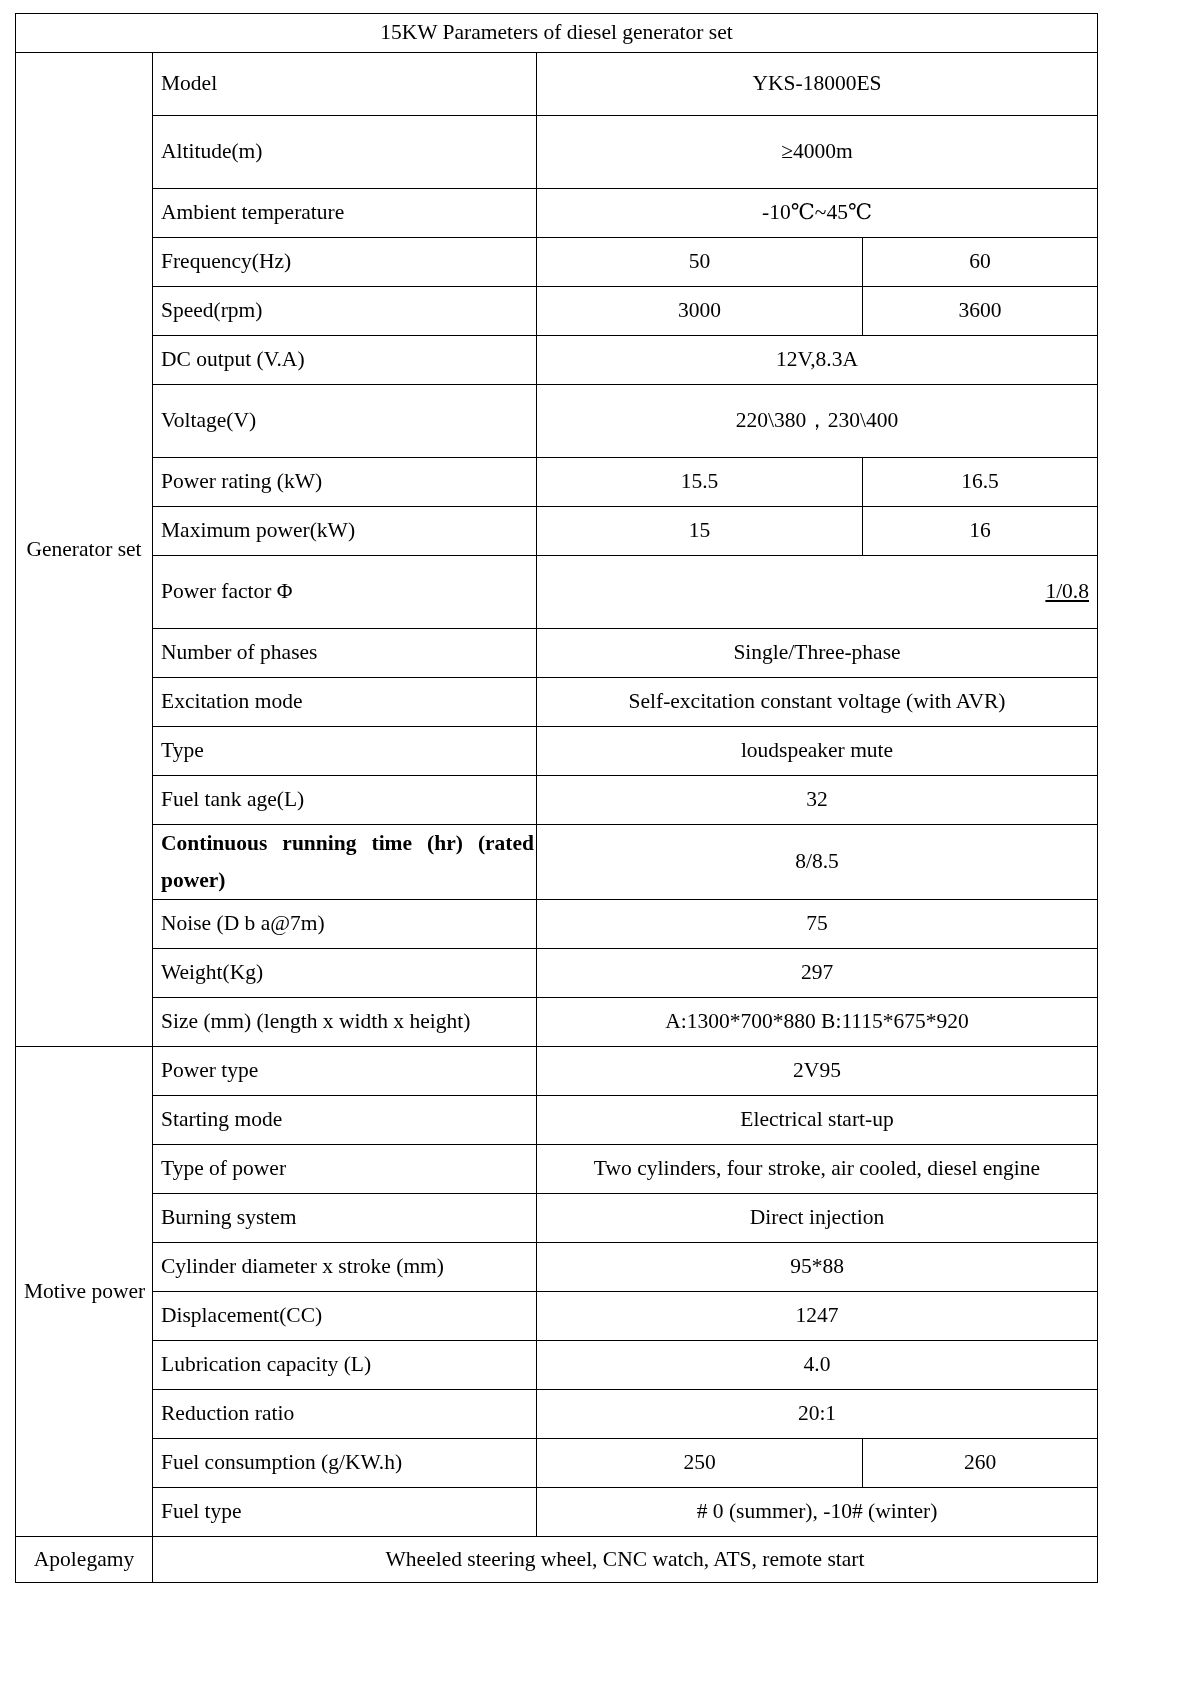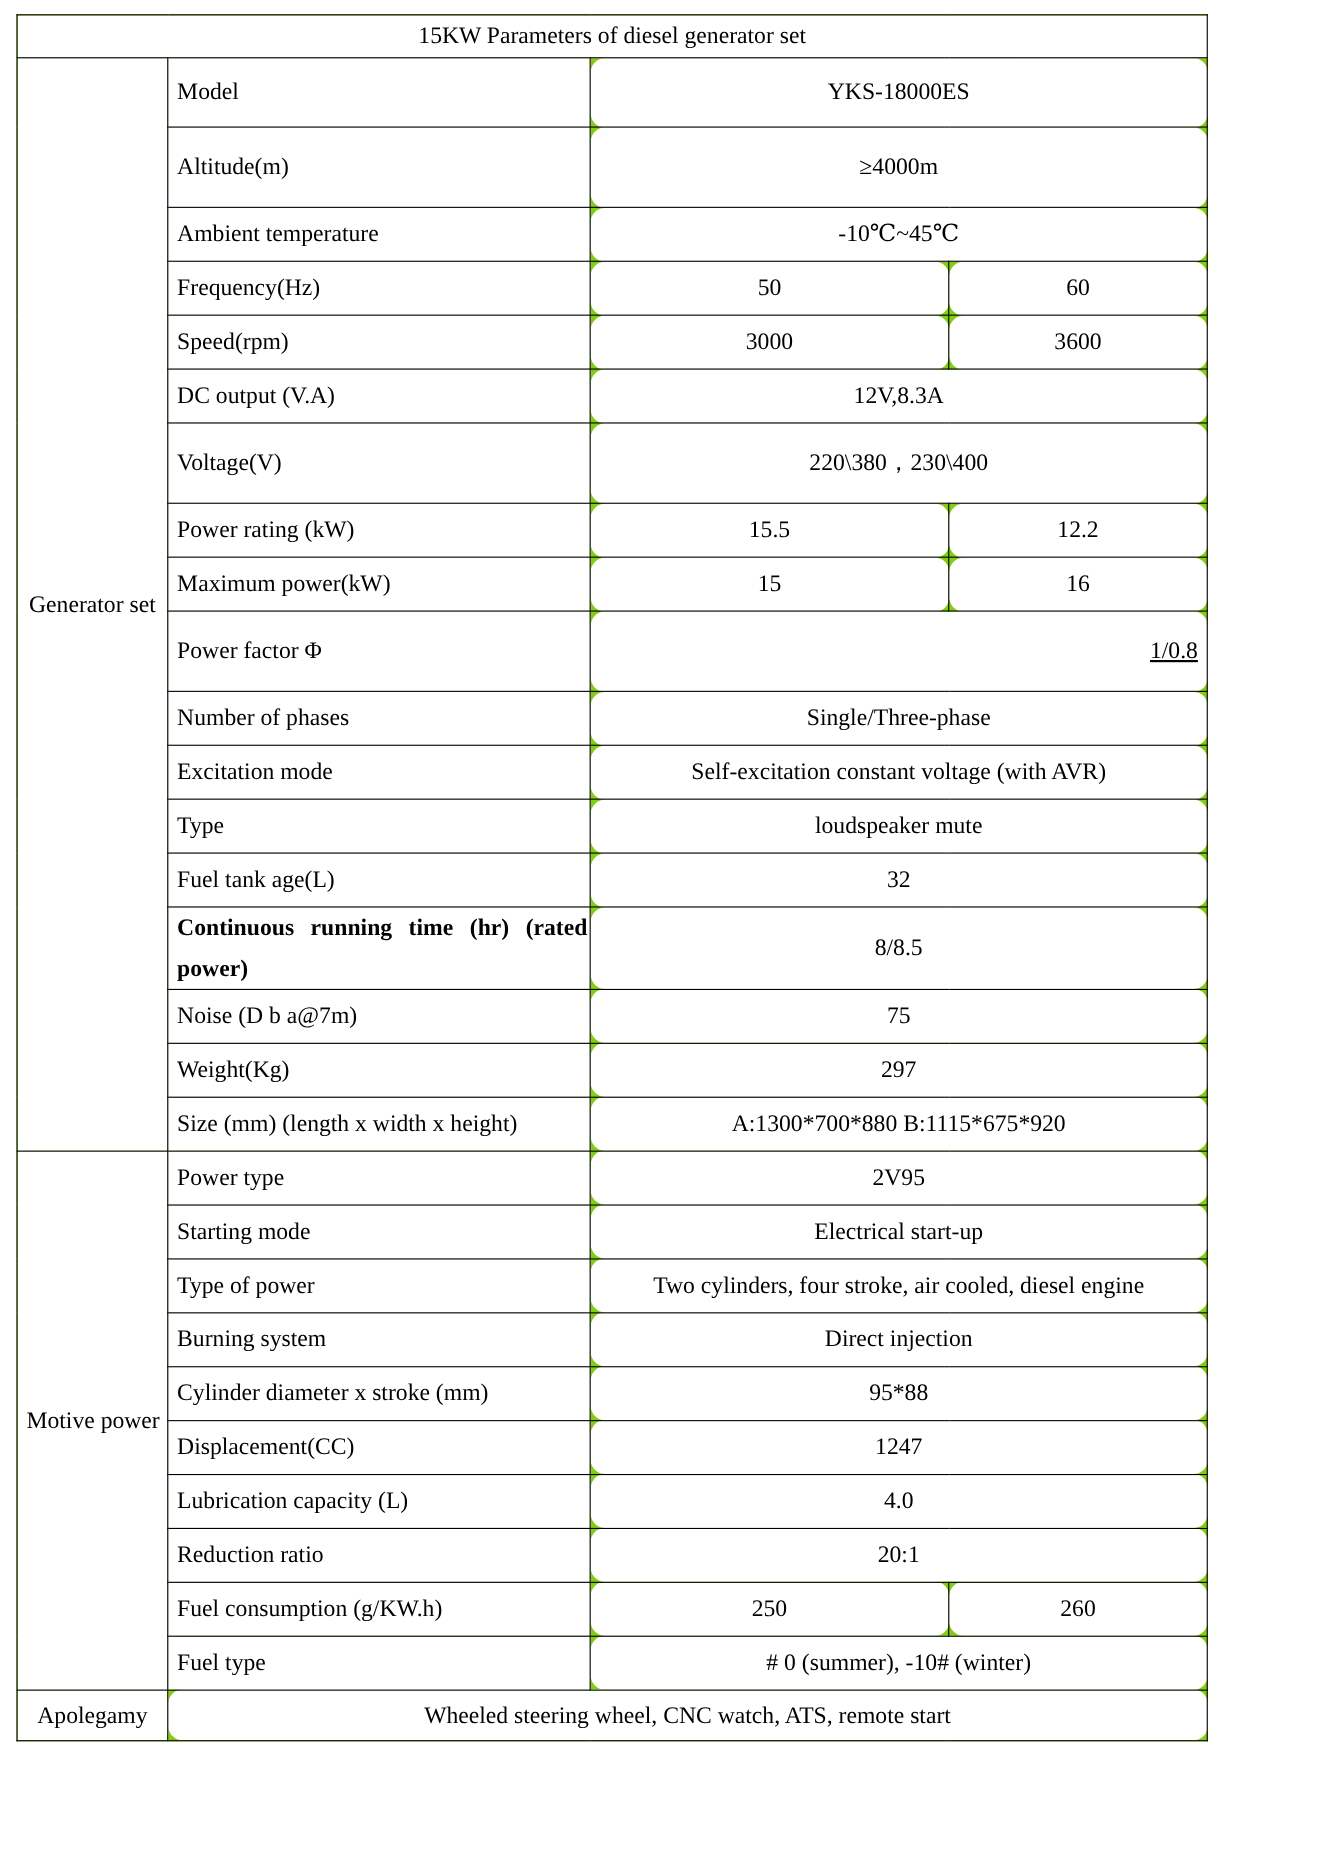--- a/index.html
+++ b/index.html
@@ -19,21 +19,21 @@
     width: 1200px;
     height: 1699px;
     background: #fff;
   }
   table.spec {
     border-collapse: collapse;
     table-layout: fixed;
     width: 1082px;
     margin-left: 15px;
     margin-top: 13px;
-    background: #84cc16;
+    background: #5eead4;
   }
   table.spec td {
     border: 1.6px solid #000;
     padding: 0 8px;
     font-size: 21.5px;
     line-height: 1.28;
     vertical-align: middle;
     background: #fff;
   }
   
@@ -55,21 +55,20 @@
   td.label-cell.justify {
     text-align: justify;
     text-align-last: justify;
     padding-right: 2px;
     line-height: 1.72;
     font-weight: bold;
   }
   td.value-cell {
     text-align: center;
     vertical-align: middle;
-    border-radius: 13px;
   }
   td.value-cell.left {
     text-align: right;
     padding-left: 12px;
     text-decoration: underline;
   }
   td.title-cell {
     text-align: center;
     vertical-align: middle;
     font-size: 23px;
@@ -125,21 +124,21 @@
           <td class="label-cell">DC output (V.A)</td>
           <td colspan="2" class="value-cell">12V,8.3A</td>
         </tr>
         <tr class="h-xtall">
           <td class="label-cell">Voltage(V)</td>
           <td colspan="2" class="value-cell">220\380，230\400</td>
         </tr>
         <tr class="h-mid">
           <td class="label-cell">Power rating (kW)</td>
           <td class="value-cell">15.5</td>
-          <td class="value-cell">12.2</td>
+          <td class="value-cell">16.5</td>
         </tr>
         <tr class="h-mid">
           <td class="label-cell">Maximum power(kW)</td>
           <td class="value-cell">15</td>
           <td class="value-cell">16</td>
         </tr>
         <tr class="h-xtall">
           <td class="label-cell">Power factor  Φ</td>
           <td colspan="2" class="value-cell left">1/0.8</td>
         </tr>

